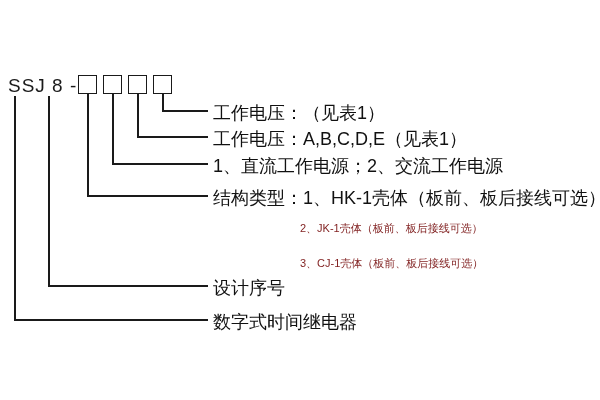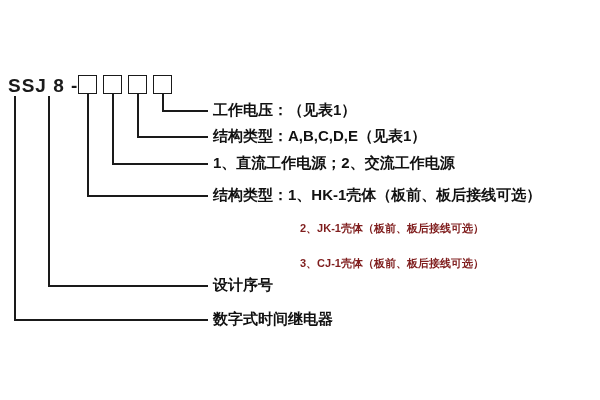--- a/index.html
+++ b/index.html
@@ -10,21 +10,20 @@
     width: 600px;
     height: 400px;
     background: #ffffff;
     font-family: "Liberation Sans", sans-serif;
     overflow: hidden;
   }
   #diagram {
     position: relative;
     width: 600px;
     height: 314px;
-    font-weight: bold;
   }
   .code-text {
     position: absolute;
     font-size: 19px;
     color: #1a1a1a;
     letter-spacing: 1px;
     white-space: nowrap;
     font-family: "Liberation Sans", sans-serif;
   }
   .box {
@@ -38,21 +37,21 @@
     width: 1.5px;
     background: #1a1a1a;
   }
   .hline {
     position: absolute;
     height: 1.5px;
     background: #1a1a1a;
   }
   .label {
     position: absolute;
-    font-size: 15px;
+    font-size: 18px;
     color: #111111;
     white-space: nowrap;
     font-family: "Liberation Sans", sans-serif;
   }
   .label-cont {
     position: absolute;
     font-size: 11px;
     color: #7f1d1d;
     white-space: nowrap;
     font-family: "Liberation Sans", sans-serif;
@@ -82,21 +81,21 @@
   <div class="vline" style="left:87px; top:94px; height:102px;"></div>
   <div class="hline" style="left:87px; top:195px; width:121px;"></div>
 
   <div class="vline" style="left:48px; top:96px; height:190px;"></div>
   <div class="hline" style="left:48px; top:285px; width:160px;"></div>
 
   <div class="vline" style="left:14px; top:96px; height:224px;"></div>
   <div class="hline" style="left:14px; top:319px; width:194px;"></div>
 
   <div class="label" style="left:213px; top:101px;">工作电压：（见表1）</div>
-  <div class="label" style="left:213px; top:127px;">结构类型：A,B,C,D,E（见表1）</div>
+  <div class="label" style="left:213px; top:127px;">工作电压：A,B,C,D,E（见表1）</div>
   <div class="label" style="left:213px; top:154px;">1、直流工作电源；2、交流工作电源</div>
   <div class="label" style="left:213px; top:186px;text-align:right;">结构类型：1、HK-1壳体（板前、板后接线可选）</div>
   <div class="label-cont" style="left:300px; top:221px;">2、JK-1壳体（板前、板后接线可选）</div>
   <div class="label-cont" style="left:300px; top:256px;">3、CJ-1壳体（板前、板后接线可选）</div>
   <div class="label" style="left:213px; top:276px;text-align:right;">设计序号</div>
   <div class="label" style="left:213px; top:310px;text-align:right;">数字式时间继电器</div>
 
 </div>
 
 </body></html>

